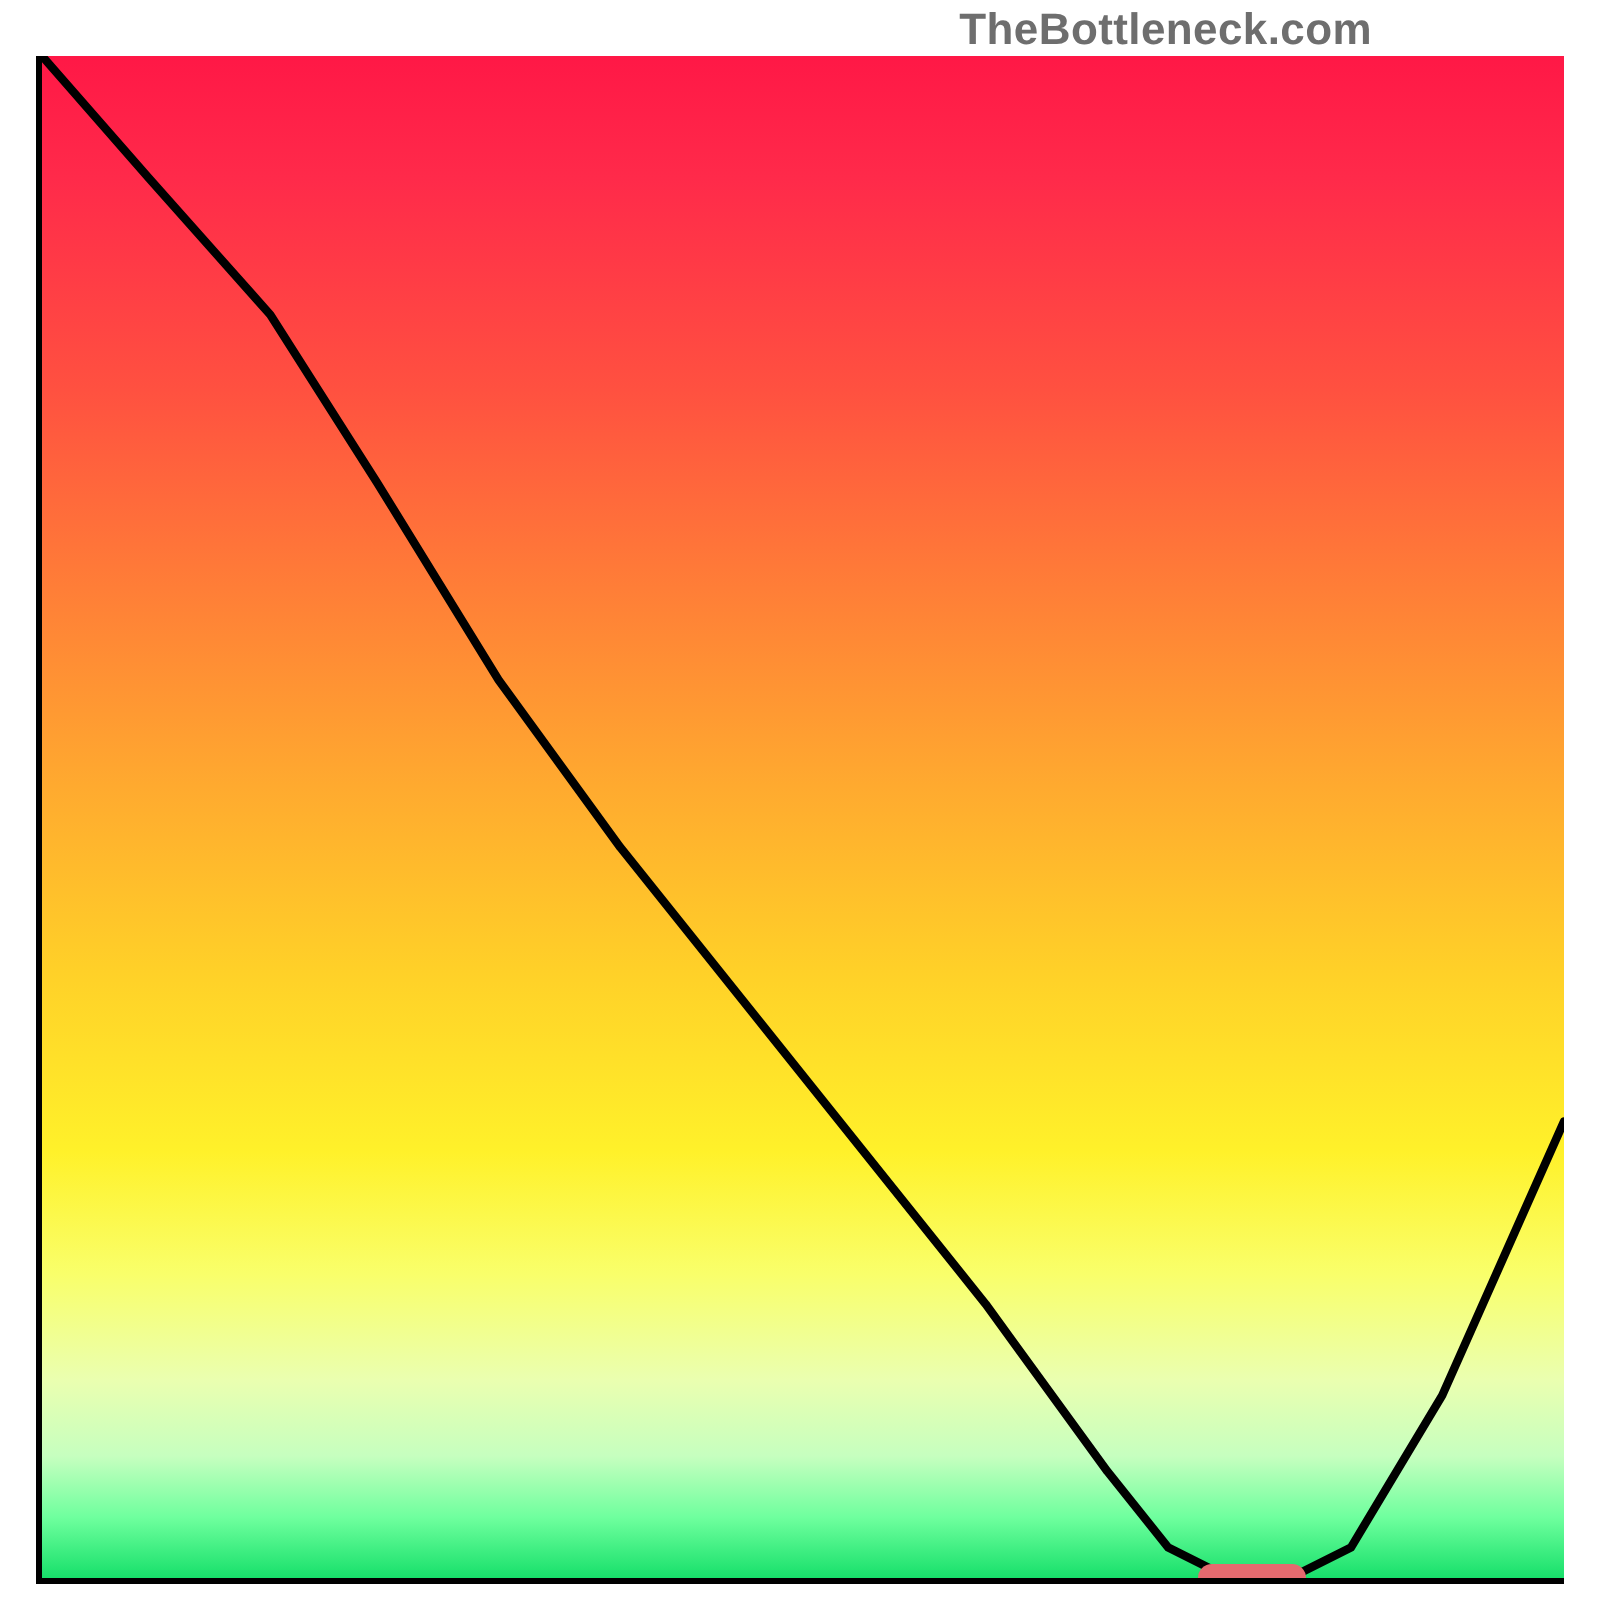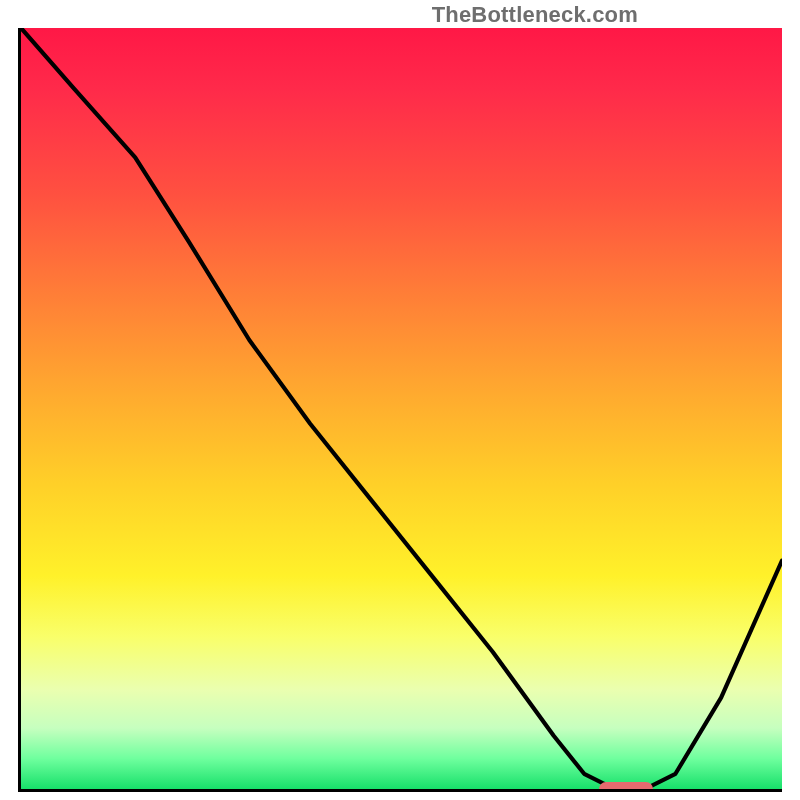--- a/index.html
+++ b/index.html
@@ -7,20 +7,21 @@
     padding: 0;
     width: 800px;
     height: 800px;
     background: #ffffff;
     font-family: Arial, Helvetica, sans-serif;
   }
   .wrap {
     position: relative;
     width: 644px;
     height: 800px;
+    padding-left: 48px;
   }
   .watermark {
     position: absolute;
     top: 2px;
     right: 6px;
     font-size: 22px;
     font-weight: 600;
     color: #6e6e6e;
     letter-spacing: 0.2px;
     z-index: 3;

